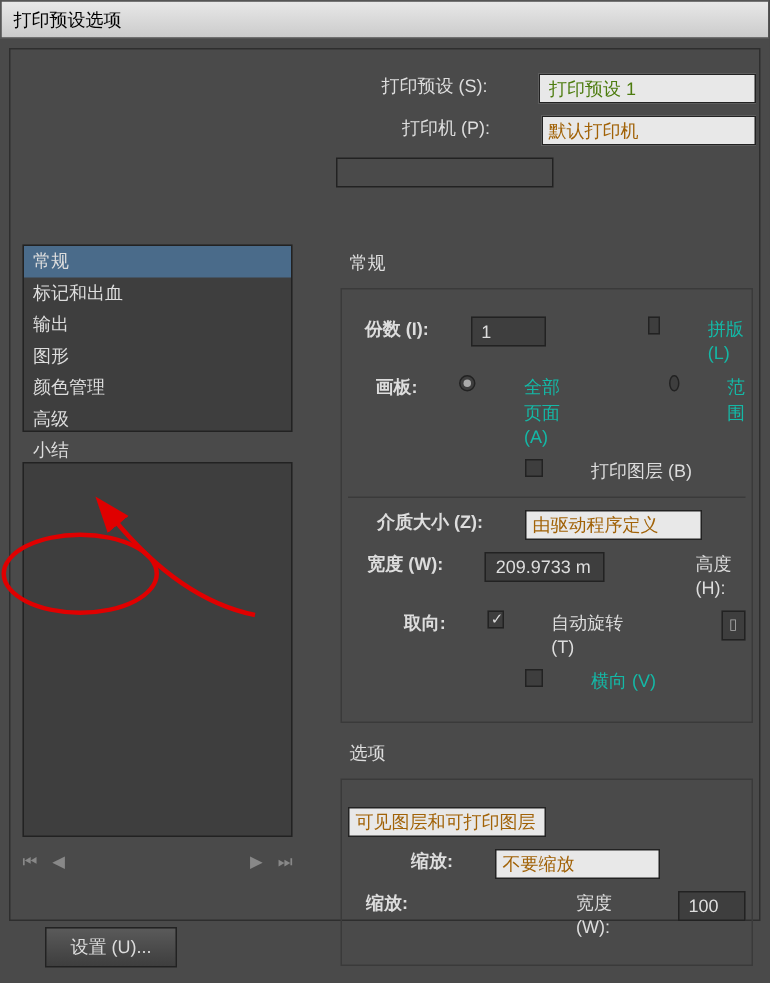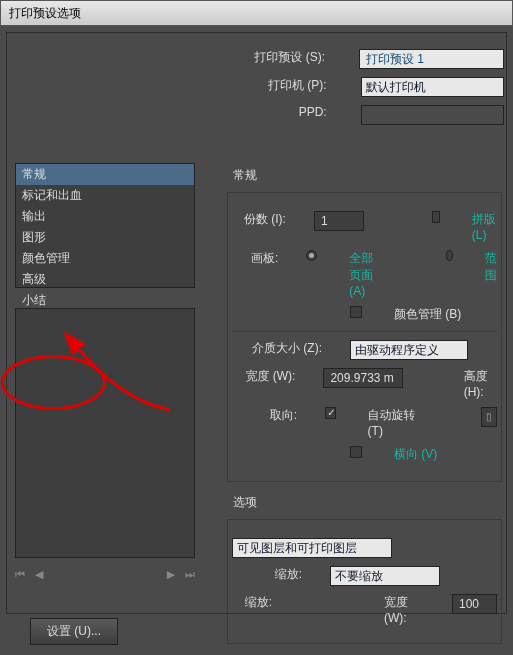--- a/index.html
+++ b/index.html
@@ -2,39 +2,39 @@
 <html><head>
 <meta charset="utf-8">
 <style>
 * { box-sizing: border-box; margin: 0; padding: 0; font-family: "Microsoft YaHei", sans-serif; }
 body { background: #4a4a4a; width: 513px; height: 655px; overflow: hidden; position: relative; }
 .window { width: 513px; height: 655px; background: #4a4a4a; }
 .titlebar { background: linear-gradient(#e8e8e8, #cbcbcb); height: 26px; border: 1px solid #555; padding: 4px 8px; font-size: 12px; color: #000; }
 .outer { border: 1px solid #2e2e2e; margin: 6px 6px 0 6px; height: 582px; background: #4a4a4a; position: relative; }
 .form-row { display: flex; align-items: flex-start; font-size: 12px; color: #ddd; margin: 8px 0; gap: 28px; }
 .form-row .label { width: 110px; text-align: right; padding-right: 6px; }
-.txtinput { background: #e8e8e8; border: 1px solid #222; color: #0c4a6e; height: 20px; padding: 2px 6px; font-size: 12px; width: 145px; }
+.txtinput { background: #e8e8e8; border: 1px solid #222; color: #4d7c0f; height: 20px; padding: 2px 6px; font-size: 12px; width: 145px; }
 .txtinput.dark { background: #3e3e3e; color: #ddd; }
 .txtinput.short { width: 80px; }
-.dropdown { background: #e8e8e8; border: 1px solid #222; height: 20px; width: 145px; display: inline-flex; align-items: center; padding: 0 4px; font-size: 12px; color: #0f172a; position: relative; }
+.dropdown { background: #e8e8e8; border: 1px solid #222; height: 20px; width: 145px; display: inline-flex; align-items: center; padding: 0 4px; font-size: 12px; color: #a16207; position: relative; }
 .top-fields { position: absolute; top: 8px; right: 2px; width: 280px; }
 
 .mid { position: absolute; top: 130px; left: 0; right: 0; bottom: 0; }
 .sidebar { position: absolute; left: 8px; top: 0; width: 180px; }
 .listbox { background: #3e3e3e; border: 1px solid #222; height: 125px; font-size: 12px; color: #ddd; }
 .listitem { padding: 2px 6px; cursor: default; }
 .listitem.selected { background: #4a6b8a; }
 .preview { background: #3e3e3e; border: 1px solid #222; height: 250px; margin-top: 20px; }
 .navbar { margin-top: 10px; font-size: 11px; color: #888; display: flex; align-items: center; gap: 10px; }
 .navbar .glyph { cursor: pointer; }
 
 .rightpane { position: absolute; left: 216px; top: 0; right: 0; bottom: 0; font-size: 12px; color: #ddd; }
 .section-title { margin: 4px 0 8px 10px; }
 .groupbox { border: 1px solid #3a3a3a; margin: 4px 4px 12px 4px; padding: 10px 4px 10px 4px; }
-.inlab { text-align: right; display: inline-block; }
+.inlab { text-align: right; display: inline-block; font-weight: bold; }
 .chk { width: 12px; height: 12px; border: 1px solid #222; background: #3e3e3e; display: inline-block; vertical-align: middle; margin-right: 4px; }
 .chk.checked::after { content: "✓"; color: #ddd; font-size: 10px; position: relative; top: -3px; left: 1px; }
 .radio { width: 11px; height: 11px; border: 1px solid #222; border-radius: 50%; background: #3e3e3e; display: inline-block; vertical-align: middle; margin-right: 4px; }
 .radio.sel::after { content: ""; display: block; width: 5px; height: 5px; border-radius: 50%; background: #aaa; margin: 2px; }
 .disabled { color: #14b8a6; }
 .btnicon { width: 22px; height: 20px; border: 1px solid #222; background: #3e3e3e; display: inline-block; vertical-align: middle; text-align: center; line-height: 18px; font-size: 10px; color: #aaa; }
 
 .bottom { position: absolute; left: 12px; bottom: 10px; padding-left: 18px; }
 .button { background: linear-gradient(#5a5a5a,#3e3e3e); border: 1px solid #222; color: #ddd; font-size: 12px; padding: 4px 16px; cursor: pointer; }
 
@@ -57,21 +57,20 @@
         <span class="label">打印预设 (S):</span>
         <input class="txtinput" value="打印预设 1" style="">
       </div>
       <div class="form-row">
         <span class="label">打印机 (P):</span>
         <div class="dropdown">
             <span>默认打印机</span>
           </div>
       </div>
       <div class="form-row">
-        <span class="label">PPD:</span>
         <div class="dropdown disabled" style="background:#4a4a4a;width:145px;"></div>
       </div>
     </div>
 
     <div class="mid">
       <div class="sidebar">
         <div class="listbox">
           <div class="listitem selected">常规</div>
           <div class="listitem">标记和出血</div>
           <div class="listitem">输出</div>
@@ -104,21 +103,21 @@
             <span class="inlab" style="width:90px;">画板:</span>
             <span class="radio sel"></span>
             <span class="disabled">全部页面 (A)</span>
             <span style="width:12px;"></span>
             <span class="radio"></span>
             <span class="disabled">范围</span>
           </div>
           <div class="form-row">
             <span class="inlab" style="width:90px;"></span>
             <span class="chk"></span>
-            <span>颜色管理 (B)</span>
+            <span>打印图层 (B)</span>
           </div>
           <div style="border-top:1px solid #3a3a3a;margin:6px 0;"></div>
           <div class="form-row">
             <span class="inlab" style="width:90px;">介质大小 (Z):</span>
             <div class="dropdown" style="width:118px;">
                 <span>由驱动程序定义</span>
               </div>
           </div>
           <div class="form-row">
             <span class="inlab" style="width:90px;">宽度 (W):</span>
@@ -136,21 +135,21 @@
           <div class="form-row">
             <span class="inlab" style="width:90px;"></span>
             <span class="chk"></span>
             <span class="disabled">横向 (V)</span>
           </div>
         </div>
 
         <div class="section-title">选项</div>
         <div class="groupbox">
           <div class="form-row">
-            <div class="dropdown" style="width:160px;">
+            <div class="dropdown" style="width:132px;">
                 <span>可见图层和可打印图层</span>
               </div>
           </div>
           <div class="form-row">
             <span class="inlab" style="width:70px;">缩放:</span>
             <div class="dropdown" style="width:110px;">
                 <span>不要缩放</span>
               </div>
           </div>
           <div class="form-row">

